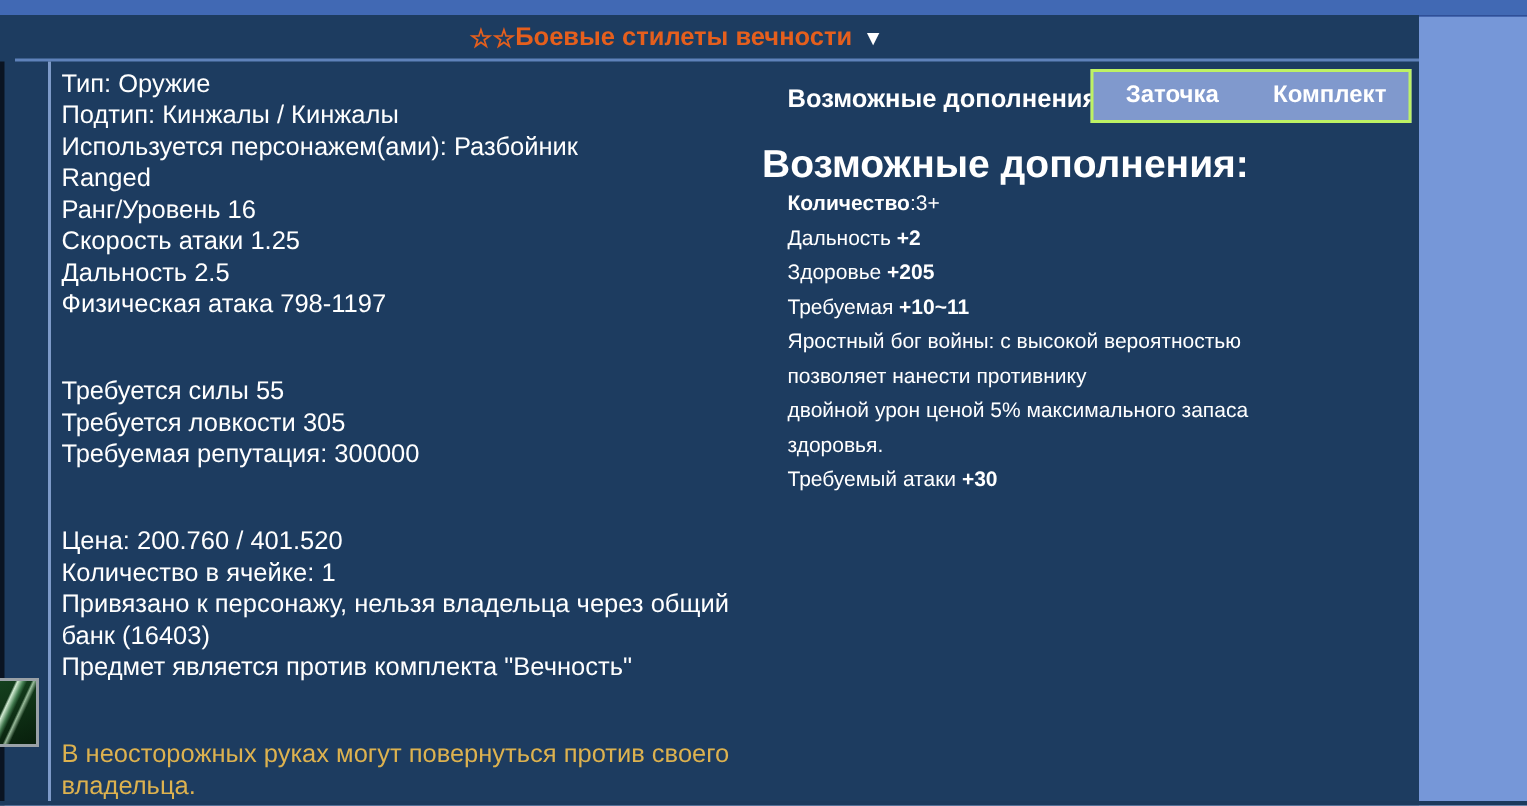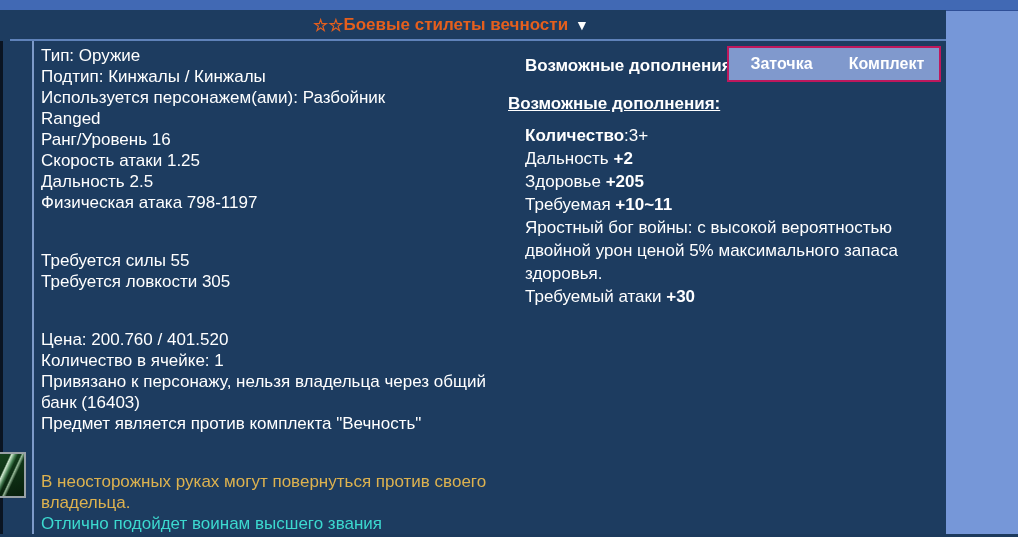--- a/index.html
+++ b/index.html
@@ -37,29 +37,29 @@
   
   .left-col{position:absolute;left:41px;top:35px;width:472px;color:#ffffff;font-size:17px;line-height:21px;}
   .left-col .ln{white-space:normal;}
   .mt{margin-top:37px;}
   .gold{color:#ddb24f;}
   .cyan{color:#3cd9cf;}
   
   .active-tab-label{position:absolute;left:525px;top:46px;color:#ffffff;font-weight:bold;font-size:17px;cursor:pointer;}
   .tab-block{
     position:absolute;left:727px;top:36px;width:214px;height:36px;
-    background:#8099cd;border:2px solid #be185d;box-sizing:border-box;
+    background:#8099cd;border:2px solid #bef264;box-sizing:border-box;
     display:flex;
   }
   .tab-block .tab{
     flex:1;display:flex;align-items:center;justify-content:center;
     color:#ffffff;font-weight:bold;font-size:16px;cursor:pointer;
   }
-  .addons-header{position:absolute;left:508px;top:84px;color:#ffffff;font-weight:bold;font-size:17px;text-decoration:underline;}
-  .addon-items{position:absolute;left:525px;top:115px;width:400px;color:#ffffff;font-size:17px;line-height:21px;}
+  .addons-header{position:absolute;left:508px;top:84px;color:#ffffff;font-weight:bold;font-size:26px;}
+  .addon-items{position:absolute;left:525px;top:115px;width:400px;color:#ffffff;font-size:14px;line-height:21px;}
   .addon-items .itm{margin-bottom:2px;}
   .addon-items b{font-weight:bold;}
   .bottom-strip{position:absolute;left:0;bottom:0;width:1018px;height:3px;background:#1c3a5d;}
 </style>
 </head>
 <body>
 
 <div class="screen">
   <div class="topbar"></div>
 
@@ -78,20 +78,21 @@
       <div class="ln">Тип: Оружие</div>
       <div class="ln">Подтип: Кинжалы / Кинжалы</div>
       <div class="ln">Используется персонажем(ами): Разбойник</div>
       <div class="ln">Ranged</div>
       <div class="ln">Ранг/Уровень 16</div>
       <div class="ln">Скорость атаки 1.25</div>
       <div class="ln">Дальность 2.5</div>
       <div class="ln">Физическая атака 798-1197</div>
       <div class="ln mt">Требуется силы 55</div>
       <div class="ln">Требуется ловкости 305</div>
+      <div class="ln">Требуемая репутация: 300000</div>
       <div class="ln mt">Цена: 200.760 / 401.520</div>
       <div class="ln">Количество в ячейке: 1</div>
       <div class="ln">Привязано к персонажу, нельзя владельца через общий</div>
       <div class="ln">банк (16403)</div>
       <div class="ln">Предмет является против комплекта "Вечность"</div>
       <div class="ln mt gold">В неосторожных руках могут повернуться против своего</div>
       <div class="ln gold">владельца.</div>
       <div class="ln cyan">Отлично подойдет воинам высшего звания</div>
     </div>
 
@@ -103,20 +104,21 @@
     </div>
 
     <div class="addons-header">Возможные дополнения:</div>
 
     <div class="addon-items">
       <div class="itm"><span></span><b>Количество</b><span>:3+</span></div>
       <div class="itm"><span>Дальность </span><b>+2</b><span></span></div>
       <div class="itm"><span>Здоровье </span><b>+205</b><span></span></div>
       <div class="itm"><span>Требуемая </span><b>+10~11</b><span></span></div>
       <div class="itm"><span>Яростный бог войны: с высокой вероятностью</span><b></b><span></span></div>
+      <div class="itm"><span>позволяет нанести противнику</span><b></b><span></span></div>
       <div class="itm"><span>двойной урон ценой 5% максимального запаса</span><b></b><span></span></div>
       <div class="itm"><span>здоровья.</span><b></b><span></span></div>
       <div class="itm"><span>Требуемый атаки </span><b>+30</b><span></span></div>
     </div>
 
   </div>
 
   <div class="item-icon"></div>
   <div class="bottom-strip"></div>
 </div>

